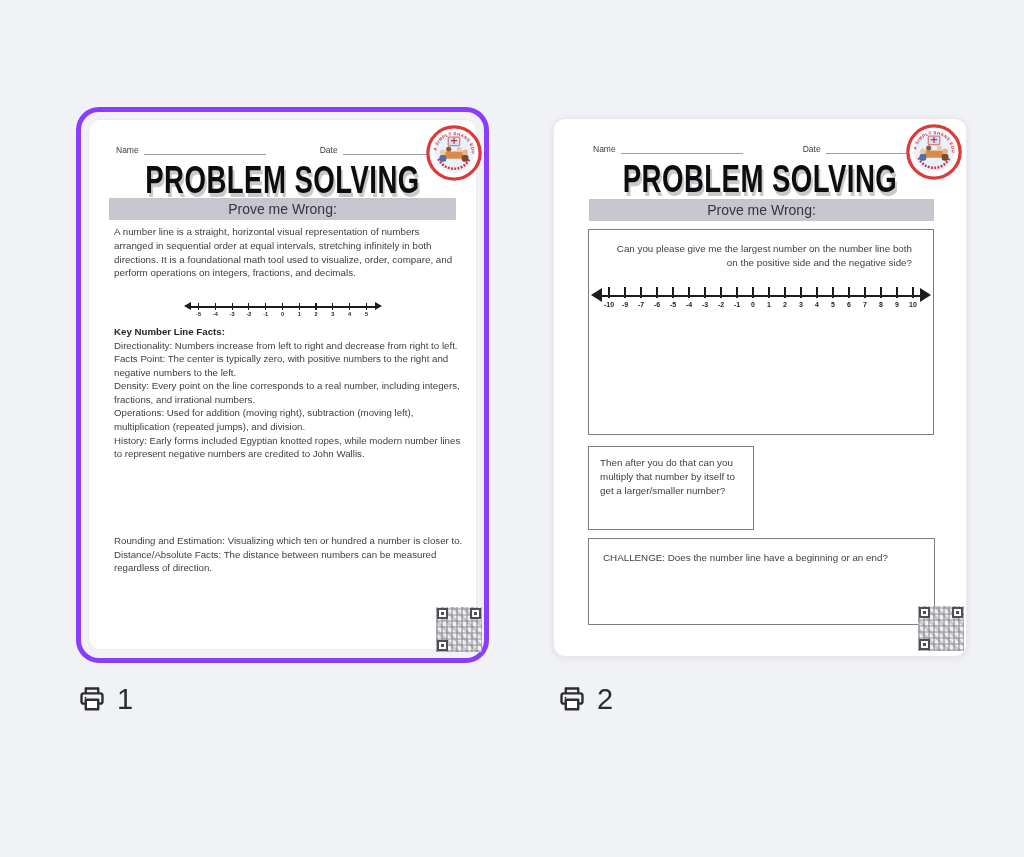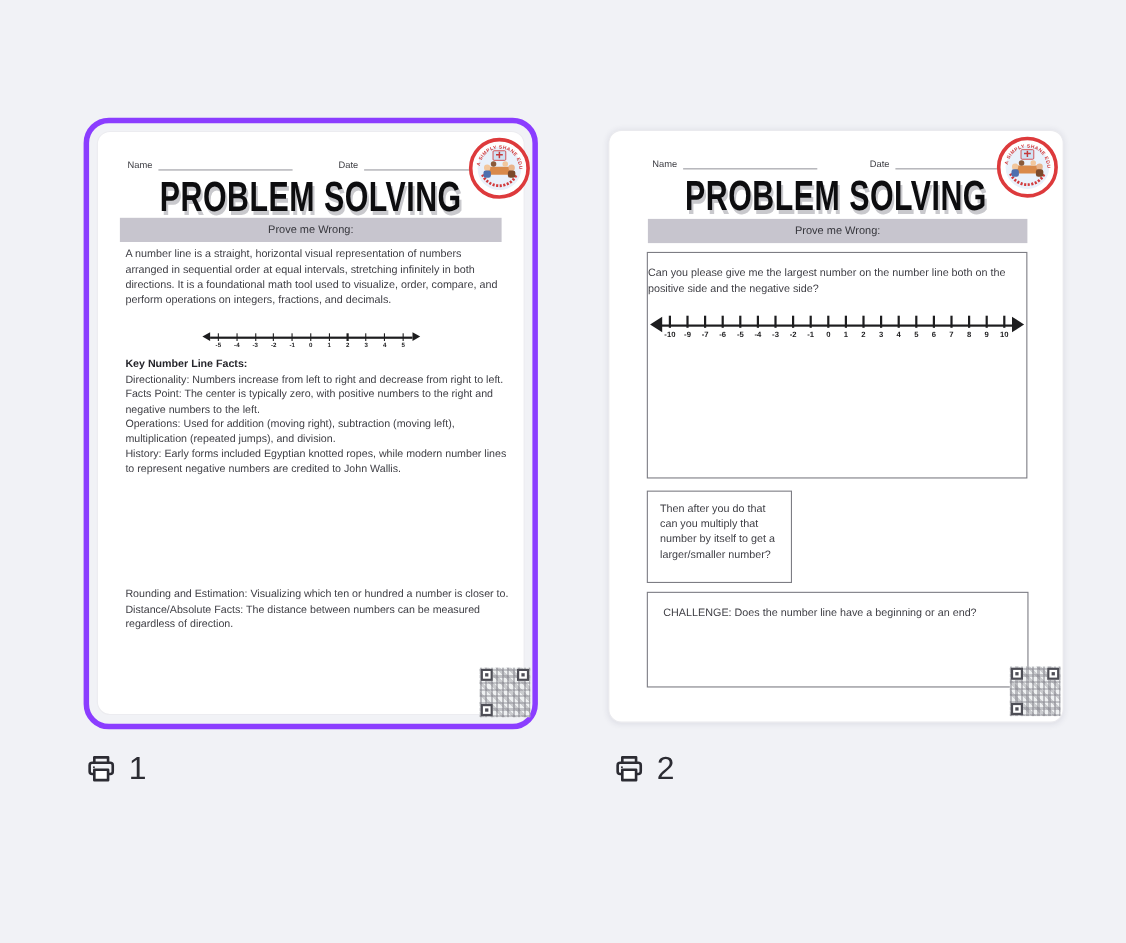--- a/index.html
+++ b/index.html
@@ -10,36 +10,36 @@
   
   .selection-ring { position:absolute; left:76px; top:107px; width:413px; height:556px;
     border:5.5px solid #8b3dff; border-radius:23px; }
   .page { position:absolute; background:#fff; border-radius:12px; color:#3e3e44; }
   .page1 { left:88px; top:119px; width:389px; height:531px; border:1px solid #ececf0; }
   .page2 { left:553px; top:118px; width:414px; height:539px; border:1px solid #eaeaee;
     box-shadow:0 1px 6px rgba(40,40,80,.10); }
 
   
   .ws-header { position:absolute; top:25px; left:27px; display:flex; align-items:center;
-    font-size:8.5px; color:#3c3c42; }
+    font-size:8.5px; color:#3c3c42;gap:12px; }
   .page2 .ws-header { left:39px; }
   .field { display:flex; align-items:flex-end; }
   .field-line { display:inline-block; border-bottom:1px solid #9b9ba1; height:9px; margin-left:5px; }
   .name-line { width:122px; }
   .date-line { width:128px; }
   .date-field { margin-left:42px; }
   .page2 .date-field { margin-left:48px; }
 
   .ws-title { position:absolute; top:39px; left:0; right:0; text-align:center;
     font-weight:bold; font-size:29px; letter-spacing:.5px; color:#0d0d0f;
     transform:scale(.95,1.32); transform-origin:center top;
     text-shadow:2px 2.5px 0 #c9c9cd; white-space:nowrap; }
 
   .banner { position:absolute; top:78px; left:20px; right:20px; height:22px; background:#c7c5ce;
-    display:flex; align-items:center; justify-content:center; font-size:10px; color:#35353b; }
+    display:flex; align-items:center; justify-content:center; font-size:14px; color:#35353b; }
   .page2 .banner { top:80px; left:35px; right:32px; }
 
   .logo { position:absolute; top:4px; right:-7px; width:58px; height:58px; }
   .page2 .logo { right:3px; }
 
   
   .intro { position:absolute; top:105px; left:25px; width:344px; font-size:9.8px;
     line-height:1.41; color:#3e3e44; }
   .section { position:absolute; left:25px; width:352px; font-size:9.7px; line-height:1.40;
     color:#3e3e44; }
@@ -68,22 +68,22 @@
   .nl2 .nl-line { top:12.5px; height:2.6px; }
   .nl2 .nl-arrow.left  { left:-2px; top:6px;  border-width:7px 11px 7px 0; border-color:transparent #1d1d1f transparent transparent; }
   .nl2 .nl-arrow.right { right:-2px; top:6px; border-width:7px 0 7px 11px; border-color:transparent transparent transparent #1d1d1f; }
   .nl2 .nl-ticks { left:16px; right:16px; top:5px; }
   .nl2 .nl-mark { width:1.8px; height:11px; }
   .nl2 .nl-label { font-size:7px; margin-top:2px; }
 
   
   .qbox { position:absolute; border:1.5px solid #7d7d84; background:#fff; font-size:9.8px;
     line-height:1.42; color:#3e3e44; }
-  .box1 { left:34px; top:110px; width:346px; height:206px; padding:12px 0; }
-  .box2 { left:34px;  top:327px; width:132px; height:84px; padding:9px 11px; }
+  .box1 { left:34px; top:110px; width:346px; height:206px; padding:12px 21px;text-align:right; }
+  .box2 { left:34px;  top:327px; width:166px; height:84px; padding:9px 11px; }
   .box3 { left:213px; top:327px; width:167px; height:84px; padding:9px 11px; }
   .box4 { left:34px;  top:419px; width:347px; height:87px; padding:12px 14px; }
 
   
   .qr { position:absolute; width:46px; height:45px; background-color:#eef0f1;
     background-image:
       repeating-linear-gradient(90deg, rgba(130,130,138,.50) 0 2px, transparent 2px 5px),
       repeating-linear-gradient(0deg,  rgba(140,140,148,.45) 0 2px, transparent 2px 6px),
       repeating-linear-gradient(45deg, rgba(120,120,128,.30) 0 3px, transparent 3px 7px); }
   .qr1 { left:347px; top:487px; }
@@ -191,20 +191,21 @@
             <span class="nl-label">5</span>
           </div>
         </div>
       </div>
 
     <div class="section s1">
       <div class="sec-heading">Key Number Line Facts:</div>
       <div>
           <div class="fact">Directionality: Numbers increase from left to right and decrease from right to left.</div>
           <div class="fact">Facts Point: The center is typically zero, with positive numbers to the right and negative numbers to the left.</div>
+          <div class="fact">Density: Every point on the line corresponds to a real number, including integers, fractions, and irrational numbers.</div>
           <div class="fact">Operations: Used for addition (moving right), subtraction (moving left), multiplication (repeated jumps), and division.</div>
           <div class="fact">History: Early forms included Egyptian knotted ropes, while modern number lines to represent negative numbers are credited to John Wallis.</div>
         </div>
     </div>
 
     <div class="section s2">
       <div>
           <div class="fact">Rounding and Estimation: Visualizing which ten or hundred a number is closer to.</div>
           <div class="fact">Distance/Absolute Facts: The distance between numbers can be measured regardless of direction.</div>
         </div>

